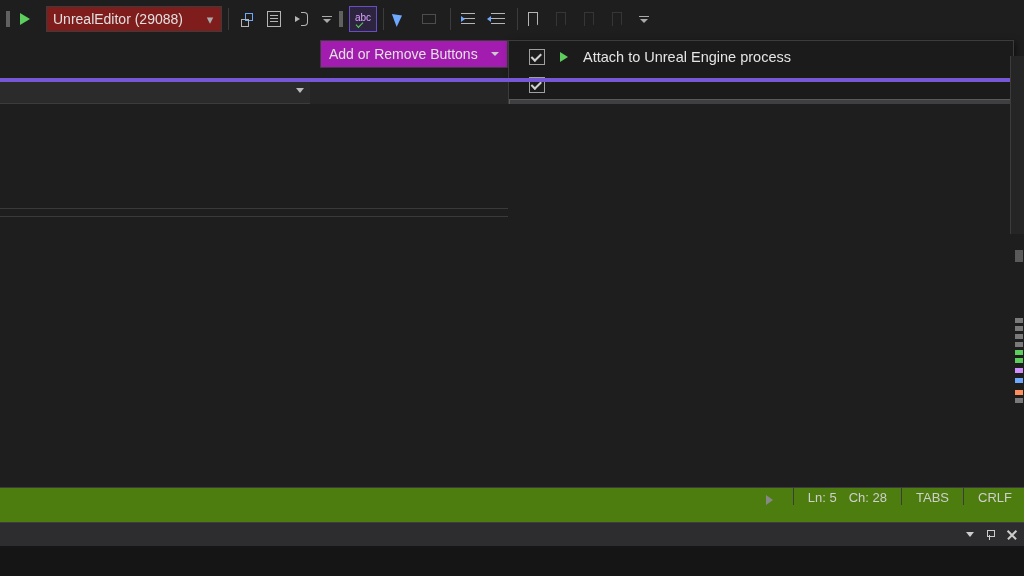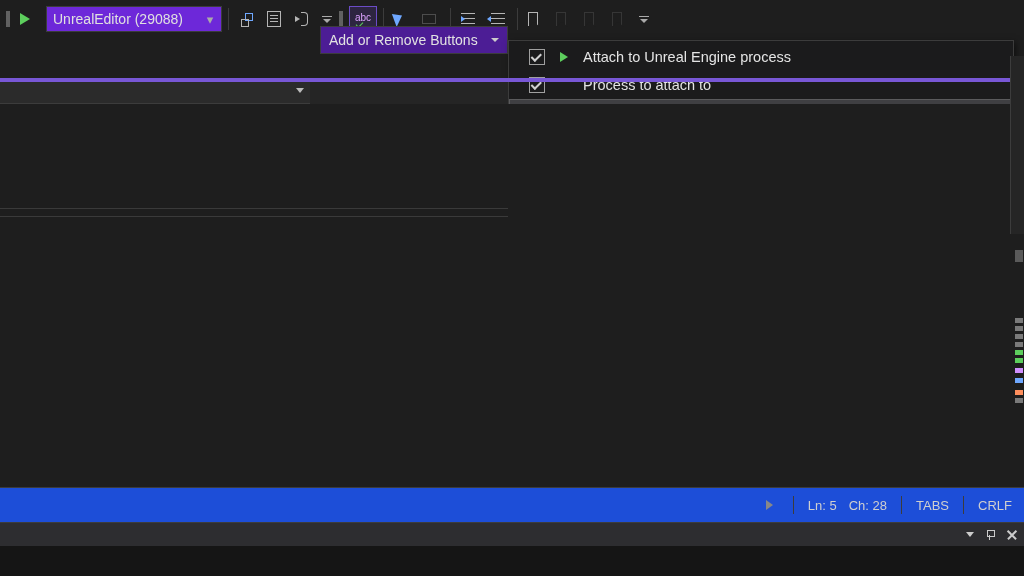--- a/index.html
+++ b/index.html
@@ -7,29 +7,29 @@
 
   
   .toolbar { position: absolute; top: 4px; left: 0; right: 0; height: 30px; display: flex; align-items: center; padding-left: 4px; gap: 2px; }
   .tb-sep { width: 1px; height: 22px; background: #3c3c3c; margin: 0 4px; }
   .tb-btn { display: inline-flex; align-items: center; height: 26px; min-width: 26px; padding: 0 3px; border: 1px solid transparent; }
   .tb-btn.selected { border: 1px solid #6b4cc7; background: #2d2540; }
   .drag-handle { display: inline-flex; align-items: center; justify-content: center; width: 8px; height: 24px; margin-right: 2px; }
   .drag-dots { width: 4px; height: 16px; background-image: radial-gradient(circle, #666 0.7px, transparent 0.8px); background-size: 2px 2px; }
   .play { width: 0; height: 0; border-left: 10px solid #5dce5d; border-top: 6px solid transparent; border-bottom: 6px solid transparent; }
   .play.small { border-left-width: 8px; border-top-width: 5px; border-bottom-width: 5px; }
-  .combo { background: #6d28d9; border: 1px solid #3c3c3c; height: 26px; min-width: 176px; display: inline-flex; align-items: center; padding: 0 6px; margin-left: 2px; }
+  .combo { background: #7f1d1d; border: 1px solid #3c3c3c; height: 26px; min-width: 176px; display: inline-flex; align-items: center; padding: 0 6px; margin-left: 2px; }
   .combo .label { flex: 1; color: #e0e0e0; font-size: 14px; }
   .combo .chev { width: 10px; text-align: center; color: #aaa; }
   .overflow-chevron { display: inline-flex; flex-direction: column; align-items: center; justify-content: center; width: 16px; height: 24px; gap: 2px; }
   .overflow-chevron .bar { width: 10px; height: 1px; background: #aaa; }
   .overflow-chevron .tri { width: 0; height: 0; border-left: 4px solid transparent; border-right: 4px solid transparent; border-top: 4px solid #aaa; }
 
   
-  .addremove-strip { position: absolute; top: 26px; left: 320px; width: 188px; height: 28px; background: #4c1d95; border: 1px solid #3c3c3c; display: flex; align-items: center; padding: 0 8px; font-size: 14px; color: #e2e2e2; }
+  .addremove-strip { position: absolute; top: 40px; left: 320px; width: 188px; height: 28px; background: #a21caf; border: 1px solid #3c3c3c; display: flex; align-items: center; padding: 0 8px; font-size: 14px; color: #e2e2e2; }
   .addremove-strip .tri { margin-left: auto; width: 0; height: 0; border-left: 4px solid transparent; border-right: 4px solid transparent; border-top: 4px solid #ccc; }
 
   
   .menu { position: absolute; top: 40px; left: 508px; width: 506px; background: #1b1b1c; border: 1px solid #3c3c3c; box-shadow: 2px 2px 6px rgba(0,0,0,0.5); padding: 2px 0; }
   .menu-item { display: flex; align-items: center; height: 28px; padding: 0 10px 0 20px; gap: 10px; font-size: 14.5px; color: #e4e4e4; }
   .menu-item.hovered { background: #3f3f42; outline: 1px solid #5a5a5c; outline-offset: -1px; }
   .menu-sep { height: 1px; background: #3c3c3c; margin: 2px 0; }
   .cb { width: 16px; height: 16px; border: 1px solid #a0a0a0; display: inline-flex; align-items: center; justify-content: center; flex-shrink: 0; }
   .cb.checked::after { content: ""; width: 8px; height: 4px; border-left: 2px solid #d0d0d0; border-bottom: 2px solid #d0d0d0; transform: rotate(-45deg) translate(0px,-1px); }
   .mi-icon { width: 18px; height: 18px; display: inline-flex; align-items: center; justify-content: center; flex-shrink: 0; }
@@ -49,21 +49,21 @@
 
   
   .right-sliver { position: absolute; top: 56px; right: 0; width: 14px; height: 178px; background: #252525; border-left: 1px solid #3c3c3c; }
 
   
   .minimap { position: absolute; top: 250px; right: 0; width: 12px; bottom: 78px; background: #1e1e1e; }
   .mm-mark { position: absolute; right: 1px; width: 8px; height: 5px; }
   .mm-thumb { position: absolute; right: 1px; top: 0px; width: 8px; height: 12px; background: #5a5a5a; }
 
   
-  .statusbar { position: absolute; left: 0; right: 0; bottom: 54px; height: 24px; background: #1d4ed8; border-top: 1px solid #3c3c3c; display: flex; align-items: center; padding: 17px 6px; font-size: 13px; color: #cfcfcf; }
+  .statusbar { position: absolute; left: 0; right: 0; bottom: 54px; height: 24px; background: #4d7c0f; border-top: 1px solid #3c3c3c; display: flex; align-items: flex-end; padding: 17px 6px; font-size: 13px; color: #cfcfcf; }
   .statusbar .sep { width: 1px; height: 18px; background: #3c3c3c; margin: 0 8px; }
   .statusbar .spacer { flex: 1; }
   .statusbar .play-sb { width: 0; height: 0; border-left: 7px solid #888; border-top: 5px solid transparent; border-bottom: 5px solid transparent; margin-right: 12px; }
   .status-sect { padding: 0 6px; }
 
   
   .bottomstrip { position: absolute; left: 0; right: 0; bottom: 30px; height: 24px; background: #2d2d30; border-top: 1px solid #3c3c3c; display: flex; align-items: center; justify-content: flex-end; padding: 0 6px; gap: 10px; }
   .bottomstrip .tri { width: 0; height: 0; border-left: 4px solid transparent; border-right: 4px solid transparent; border-top: 5px solid #ccc; }
   .pin { width: 12px; height: 12px; position: relative; }
   .pin::before { content: ""; position: absolute; top: 1px; left: 3px; width: 6px; height: 5px; border: 1px solid #ccc; }
@@ -178,21 +178,20 @@
   <div class="menu-item">
     <span class="cb checked"></span>
     <span class="mi-icon">
         <span class="play small"></span>
       </span>
     <span class="mi-label">Attach to Unreal Engine process</span>
   </div>
   <div class="menu-item">
     <span class="cb checked"></span>
     <span class="mi-icon indent"></span>
-    <span class="mi-label">Process to attach to</span>
   </div>
   <div class="menu-item hovered">
     <span class="cb checked"></span>
     <span class="mi-icon">
         <span class="ic-bp"></span>
       </span>
     <span class="mi-label">Rescan Unreal Engine Blueprints for LyraStarterGame</span>
   </div>
   <div class="menu-item">
     <span class="cb checked"></span>

